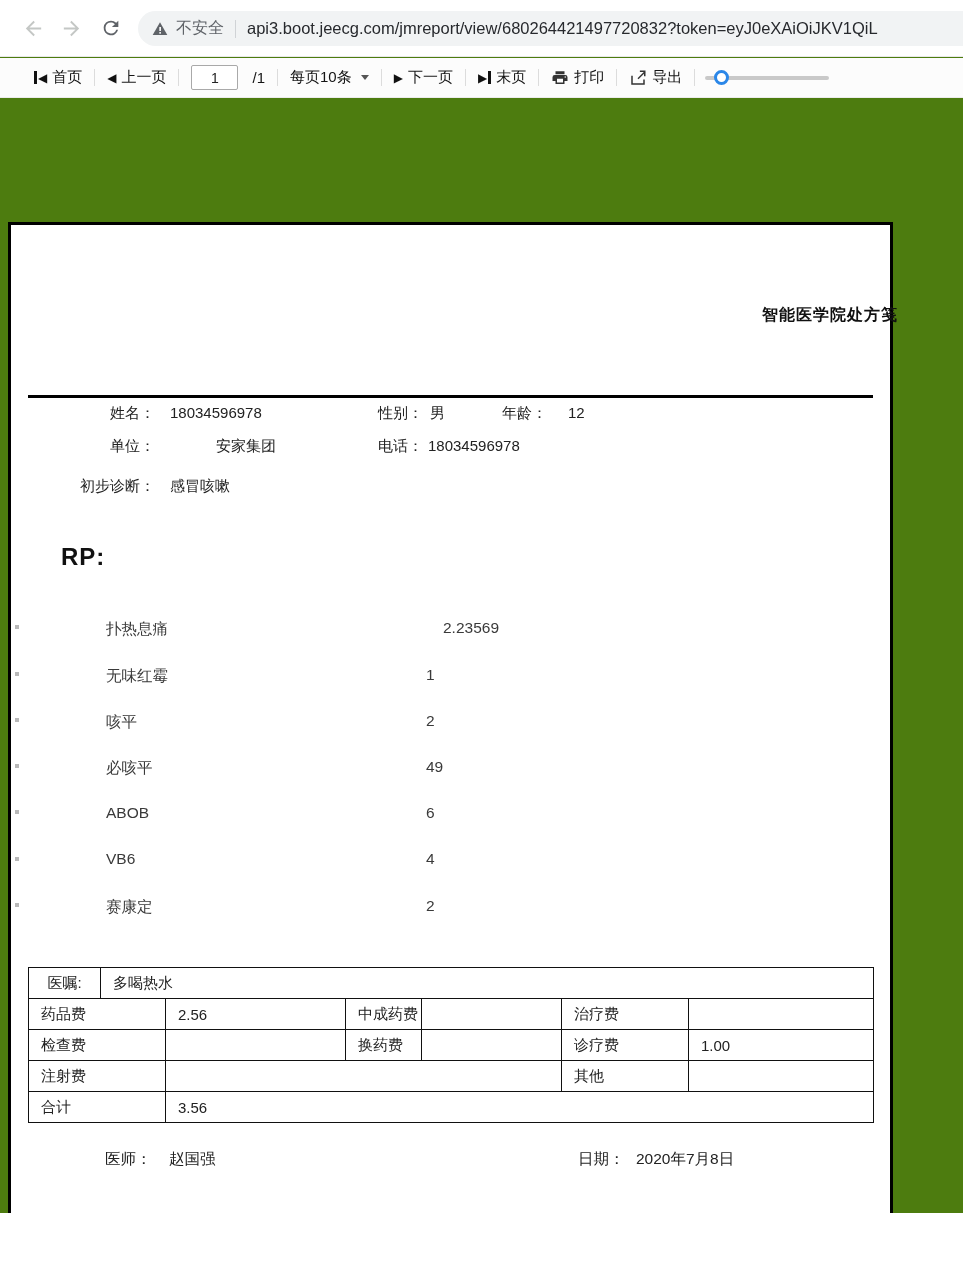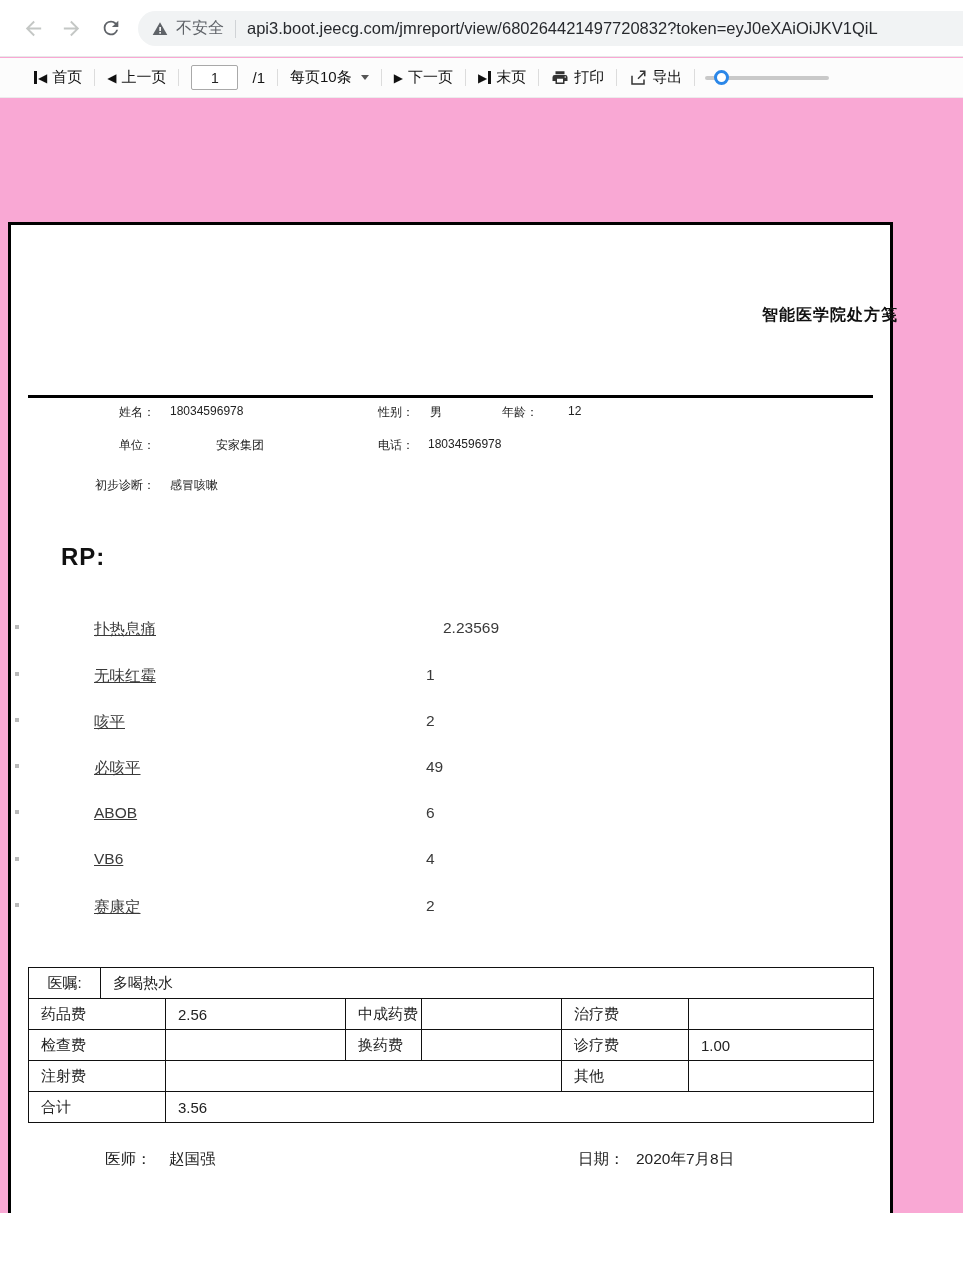--- a/index.html
+++ b/index.html
@@ -1,18 +1,18 @@
 <!DOCTYPE html>
 <html><head>
 <meta charset="utf-8">
 <style>
   * { margin:0; padding:0; box-sizing:border-box; }
   html,body { width:963px; height:1284px; overflow:hidden; background:#fff;
               font-family:"Liberation Sans","DejaVu Sans",sans-serif; }
-  .screen { position:relative; width:963px; height:1213px; background:#f9a8d4; overflow:hidden; }
+  .screen { position:relative; width:963px; height:1213px; background:#4d7c0f; overflow:hidden; }
 
   
   .chrome { position:absolute; left:0; top:0; width:963px; height:57px; background:#fff;
             border-bottom:1px solid #e8e8e8; }
   .nav-btn { position:absolute; top:15px; width:26px; height:26px; display:flex;
              align-items:center; justify-content:center; cursor:pointer; }
   .nav-back { left:20px; } .nav-fwd { left:58px; } .nav-refresh { left:98px; }
   .omnibox { position:absolute; left:138px; top:11px; right:-24px; height:35px;
              background:#f1f3f4; border-radius:18px; display:flex; align-items:center;
              padding-left:14px; overflow:hidden; }
@@ -39,25 +39,25 @@
                   background:#c9c9c9; border-radius:2px; }
   .slider-handle { position:absolute; left:9px; top:0px; width:15px; height:15px;
                    background:#fff; border:3px solid #2b87e8; border-radius:50%; }
 
   
   .page { position:absolute; left:8px; top:222px; width:885px; height:1020px;
           background:#fff; border:3px solid #000; }
   .doc-title { position:absolute; left:8px; top:80px; width:100%; text-align:right;
                font-size:16px; font-weight:bold; color:#111; letter-spacing:1px; }
   .rule { position:absolute; left:17px; top:170px; width:845px; height:3px; background:#000; }
-  .fld { position:absolute; font-size:12px; color:#222; white-space:nowrap; }
+  .fld { position:absolute; font-size:15px; color:#222; white-space:nowrap; }
   .lbl-r { text-align:right; }
   .rp { position:absolute; left:50px; top:318px; font-size:24px; font-weight:bold; color:#111;
         letter-spacing:1px; }
-  .drug-name { position:absolute; left:83px; font-size:15.5px; color:#3a3a3a; white-space:nowrap;text-decoration:underline; }
+  .drug-name { position:absolute; left:95px; font-size:15.5px; color:#3a3a3a; white-space:nowrap; }
   .drug-qty  { position:absolute; left:415px; font-size:15.5px; color:#3a3a3a; }
   .row-dot { position:absolute; left:4px; width:4px; height:4px; background:#b8b8b8; }
 
   .costs { position:absolute; left:17px; top:742px; width:845px; border-collapse:collapse;
            table-layout:fixed; font-size:15px; color:#222; }
   .costs td { border:1.5px solid #111; height:31px; padding:0 12px; overflow:hidden;
               white-space:nowrap; }
   .costs td.ctr { text-align:center; padding:0 14px; }
 
   .footer-lbl { position:absolute; font-size:15.5px; color:#222; white-space:nowrap; }

